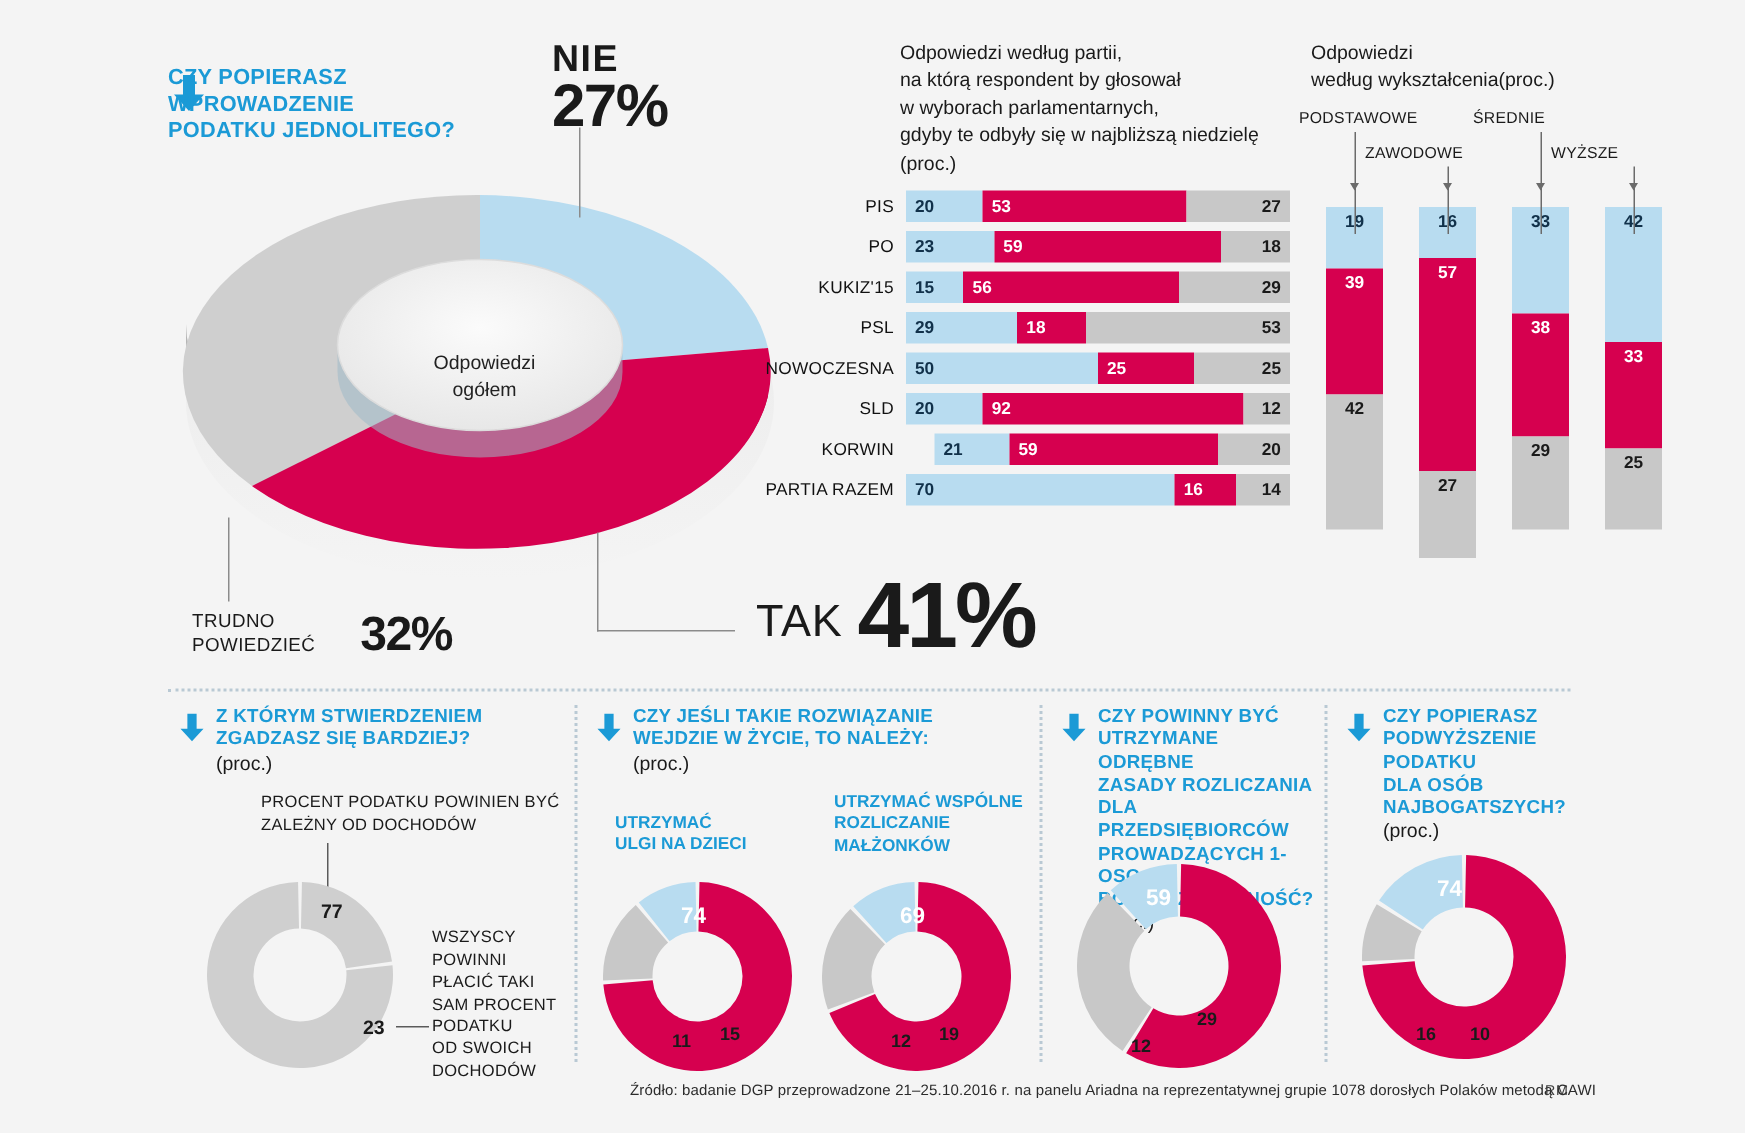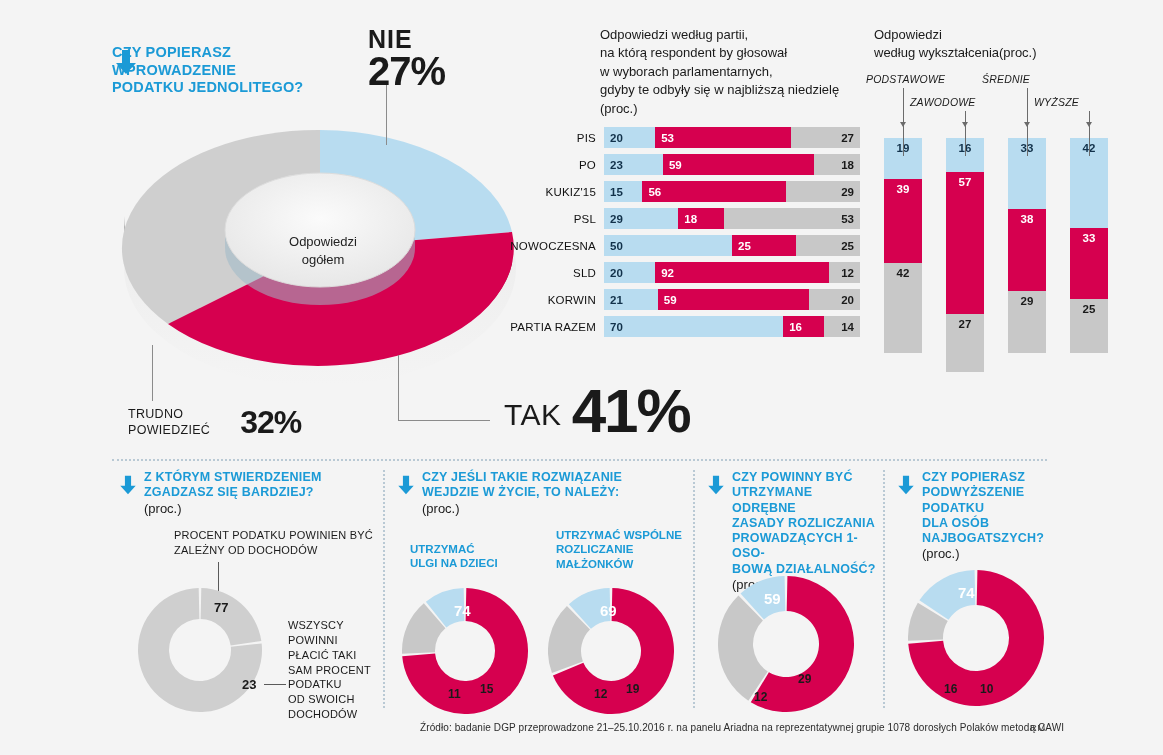--- a/index.html
+++ b/index.html
@@ -70,21 +70,21 @@
   .seg.gray { background:#c8c8c8; color:#1a1a1a; justify-content:flex-end;  padding-right:6px; }
 
   
   #edu-title { left: 874px; top: 26px; width: 200px; font-size: 13px; line-height: 1.42; }
   #edu-chart { left: 874px; top: 128px; width: 270px; height: 225px; }
   .ecol { position:absolute; width: 38px; bottom:0; }
   .eseg { width:100%; display:flex; align-items:center; justify-content:center; font-size:11.5px; font-weight:bold; }
   .eseg.blue { background:#b8dcf0; color:#11314a; align-items:flex-start; padding-top:4px; }
   .eseg.red  { background:#d6004f; color:#ffffff; align-items:flex-start; padding-top:4px; }
   .eseg.gray { background:#c8c8c8; color:#1a1a1a; align-items:flex-start; padding-top:4px; }
-  .elab { position:absolute; font-size:10.5px; letter-spacing:.2px; white-space:nowrap; text-transform:uppercase;font-style:italic; }
+  .elab { position:absolute; font-size:10.5px; letter-spacing:.2px; white-space:nowrap; text-transform:uppercase; }
   .eleader { position:absolute; width:1px; background:#6b6b6b; }
   .earrow { position:absolute; width:0;height:0; border-left:3px solid transparent; border-right:3px solid transparent; border-top:5px solid #6b6b6b; }
 
   
   .dotted-h {
     position:absolute; height: 0;
     border-top: 2px dotted #b9c9d4;
   }
   .dotted-v {
     position:absolute; width: 0;
@@ -237,21 +237,21 @@
         <div class="plabel">SLD</div>
         <div class="pbars">
           <div class="seg blue" style="width: 20%;">20</div>
           <div class="seg red" style="width: 68%;">92</div>
           <div class="seg gray" style="width: 12%;">12</div>
         </div>
       </div>
       <div class="prow">
         <div class="plabel">KORWiN</div>
         <div class="pbars">
-          <div class="seg blue" style="width: 21%;">21</div>
+          <div class="seg blue" style="width: 21%; margin-left: 19px;">21</div>
           <div class="seg red" style="width: 59%;">59</div>
           <div class="seg gray" style="width: 20%;">20</div>
         </div>
       </div>
       <div class="prow">
         <div class="plabel">PARTIA RAZEM</div>
         <div class="pbars">
           <div class="seg blue" style="width: 70%;">70</div>
           <div class="seg red" style="width: 16%;">16</div>
           <div class="seg gray" style="width: 14%;">14</div>
@@ -375,20 +375,21 @@
     </div>
   <div class="panel" id="panel-3" style="left:706px; width:172px;">
       <div class="panel-arrow"><svg width="20" height="22" viewBox="0 0 26 28">
           <path d="M9 2 h8 v13 h6 L13 26 L3 15 h6 z" fill="#1b9ad6"></path>
         </svg></div>
       <div class="panel-head-txt">
         <div class="blue-head">
           <div>CZY POWINNY BYĆ</div>
           <div>UTRZYMANE ODRĘBNE</div>
           <div>ZASADY ROZLICZANIA</div>
+          <div>DLA PRZEDSIĘBIORCÓW</div>
           <div>PROWADZĄCYCH 1-OSO-</div>
           <div>BOWĄ DZIAŁALNOŚĆ?</div>
         </div>
         <div class="proc">(proc.)</div>
       </div>
       <div style="position: absolute; left: 12px; top: 106px;"><svg width="136" height="136" viewBox="0 0 136 136">
           <path d="M69.42408455206828 0.01491352371050425 A68 68 0 1 1 32.774163362627185 126.16476969091447 L50.905108690686724 96.22702058529673 A33 33 0 1 0 68.69109985615079 35.0072374453301 Z" fill="#d6004f"></path>
           <path d="M30.36937465145266 124.6386443682868 A68 68 0 0 1 20.422892845091113 19.41585778496941 L44.911109763058924 44.42240157211751 A33 33 0 0 0 49.73807887496967 95.4864009434333 Z" fill="#c8c8c8"></path>
           <path d="M22.49911876759758 17.466151867537242 A68 68 0 0 1 66.57591544793168 0.01491352371050425 L67.3089001438492 35.0072374453301 A33 33 0 0 0 45.918689990157645 43.47622075924602 Z" fill="#b8dcf0"></path>
         </svg></div>

